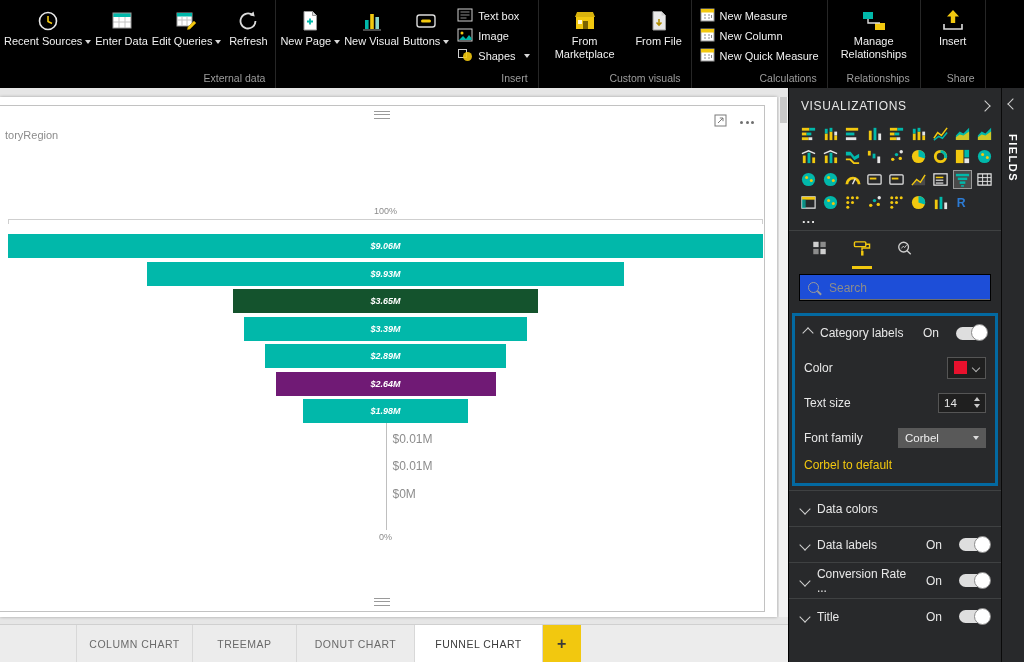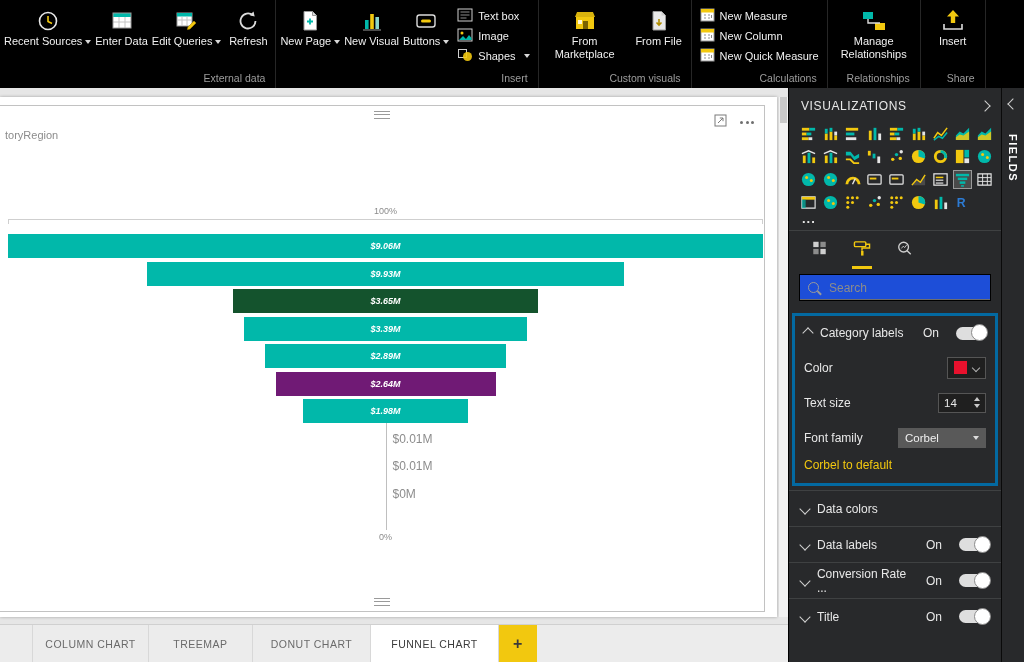--- a/index.html
+++ b/index.html
@@ -41,21 +41,21 @@
   .faxis-line::before{left:0}.faxis-line::after{right:0}
   .fbar-row{height:24px;margin-bottom:3.5px;display:flex;justify-content:center;position:relative;}
   .fbar{height:100%;display:flex;align-items:center;justify-content:center;font-style:italic;}
   .fbar-label{color:#fff;font-size:9px;font-weight:700;}
   .fvline{position:absolute;left:50%;top:-4px;bottom:-1px;width:1px;background:#bfbfbf;}
   .fout-label{position:absolute;left:calc(50% + 7px);top:50%;transform:translateY(-50%);font-size:12px;color:#8c8c8c;}
   .fext{position:relative;height:20px;}
   .fbottom{text-align:center;font-size:9px;color:#8c8c8c;margin-top:3px;}
 
   
-  .page-tabs{height:37px;flex:none;background:#ececec;border-top:1px solid #d0d0d0;display:flex;align-items:stretch;font-size:10.5px;letter-spacing:.5px;color:#6a6a6a;}
+  .page-tabs{height:37px;flex:none;background:#ececec;border-top:1px solid #d0d0d0;display:flex;align-items:stretch;font-size:10.5px;letter-spacing:.5px;color:#6a6a6a;padding-left:44px;}
   .ptab{display:flex;align-items:center;justify-content:center;border-right:1px solid #d8d8d8;cursor:pointer;white-space:nowrap;}
   .ptab.first{border-left:1px solid #d8d8d8;margin-left:32px;}
   .ptab.active{background:#fff;color:#3c3c3c;}
   .ptab-add{width:38px;background:#f2c80f;color:#3a3a3a;font-size:16px;font-weight:700;display:flex;align-items:center;justify-content:center;cursor:pointer;}
 
   
   .viz-panel{width:212px;flex:none;background:#28292b;color:#e8e8e8;display:flex;flex-direction:column;border-left:1px solid #000;overflow:hidden;}
   .viz-header{display:flex;align-items:center;padding:11px 12px 7px;}
   .viz-header .vt{font-size:12px;font-weight:400;letter-spacing:.6px;}
   .chev{display:inline-block;width:7px;height:7px;border-right:1.6px solid #d0d0d0;border-bottom:1.6px solid #d0d0d0;}

